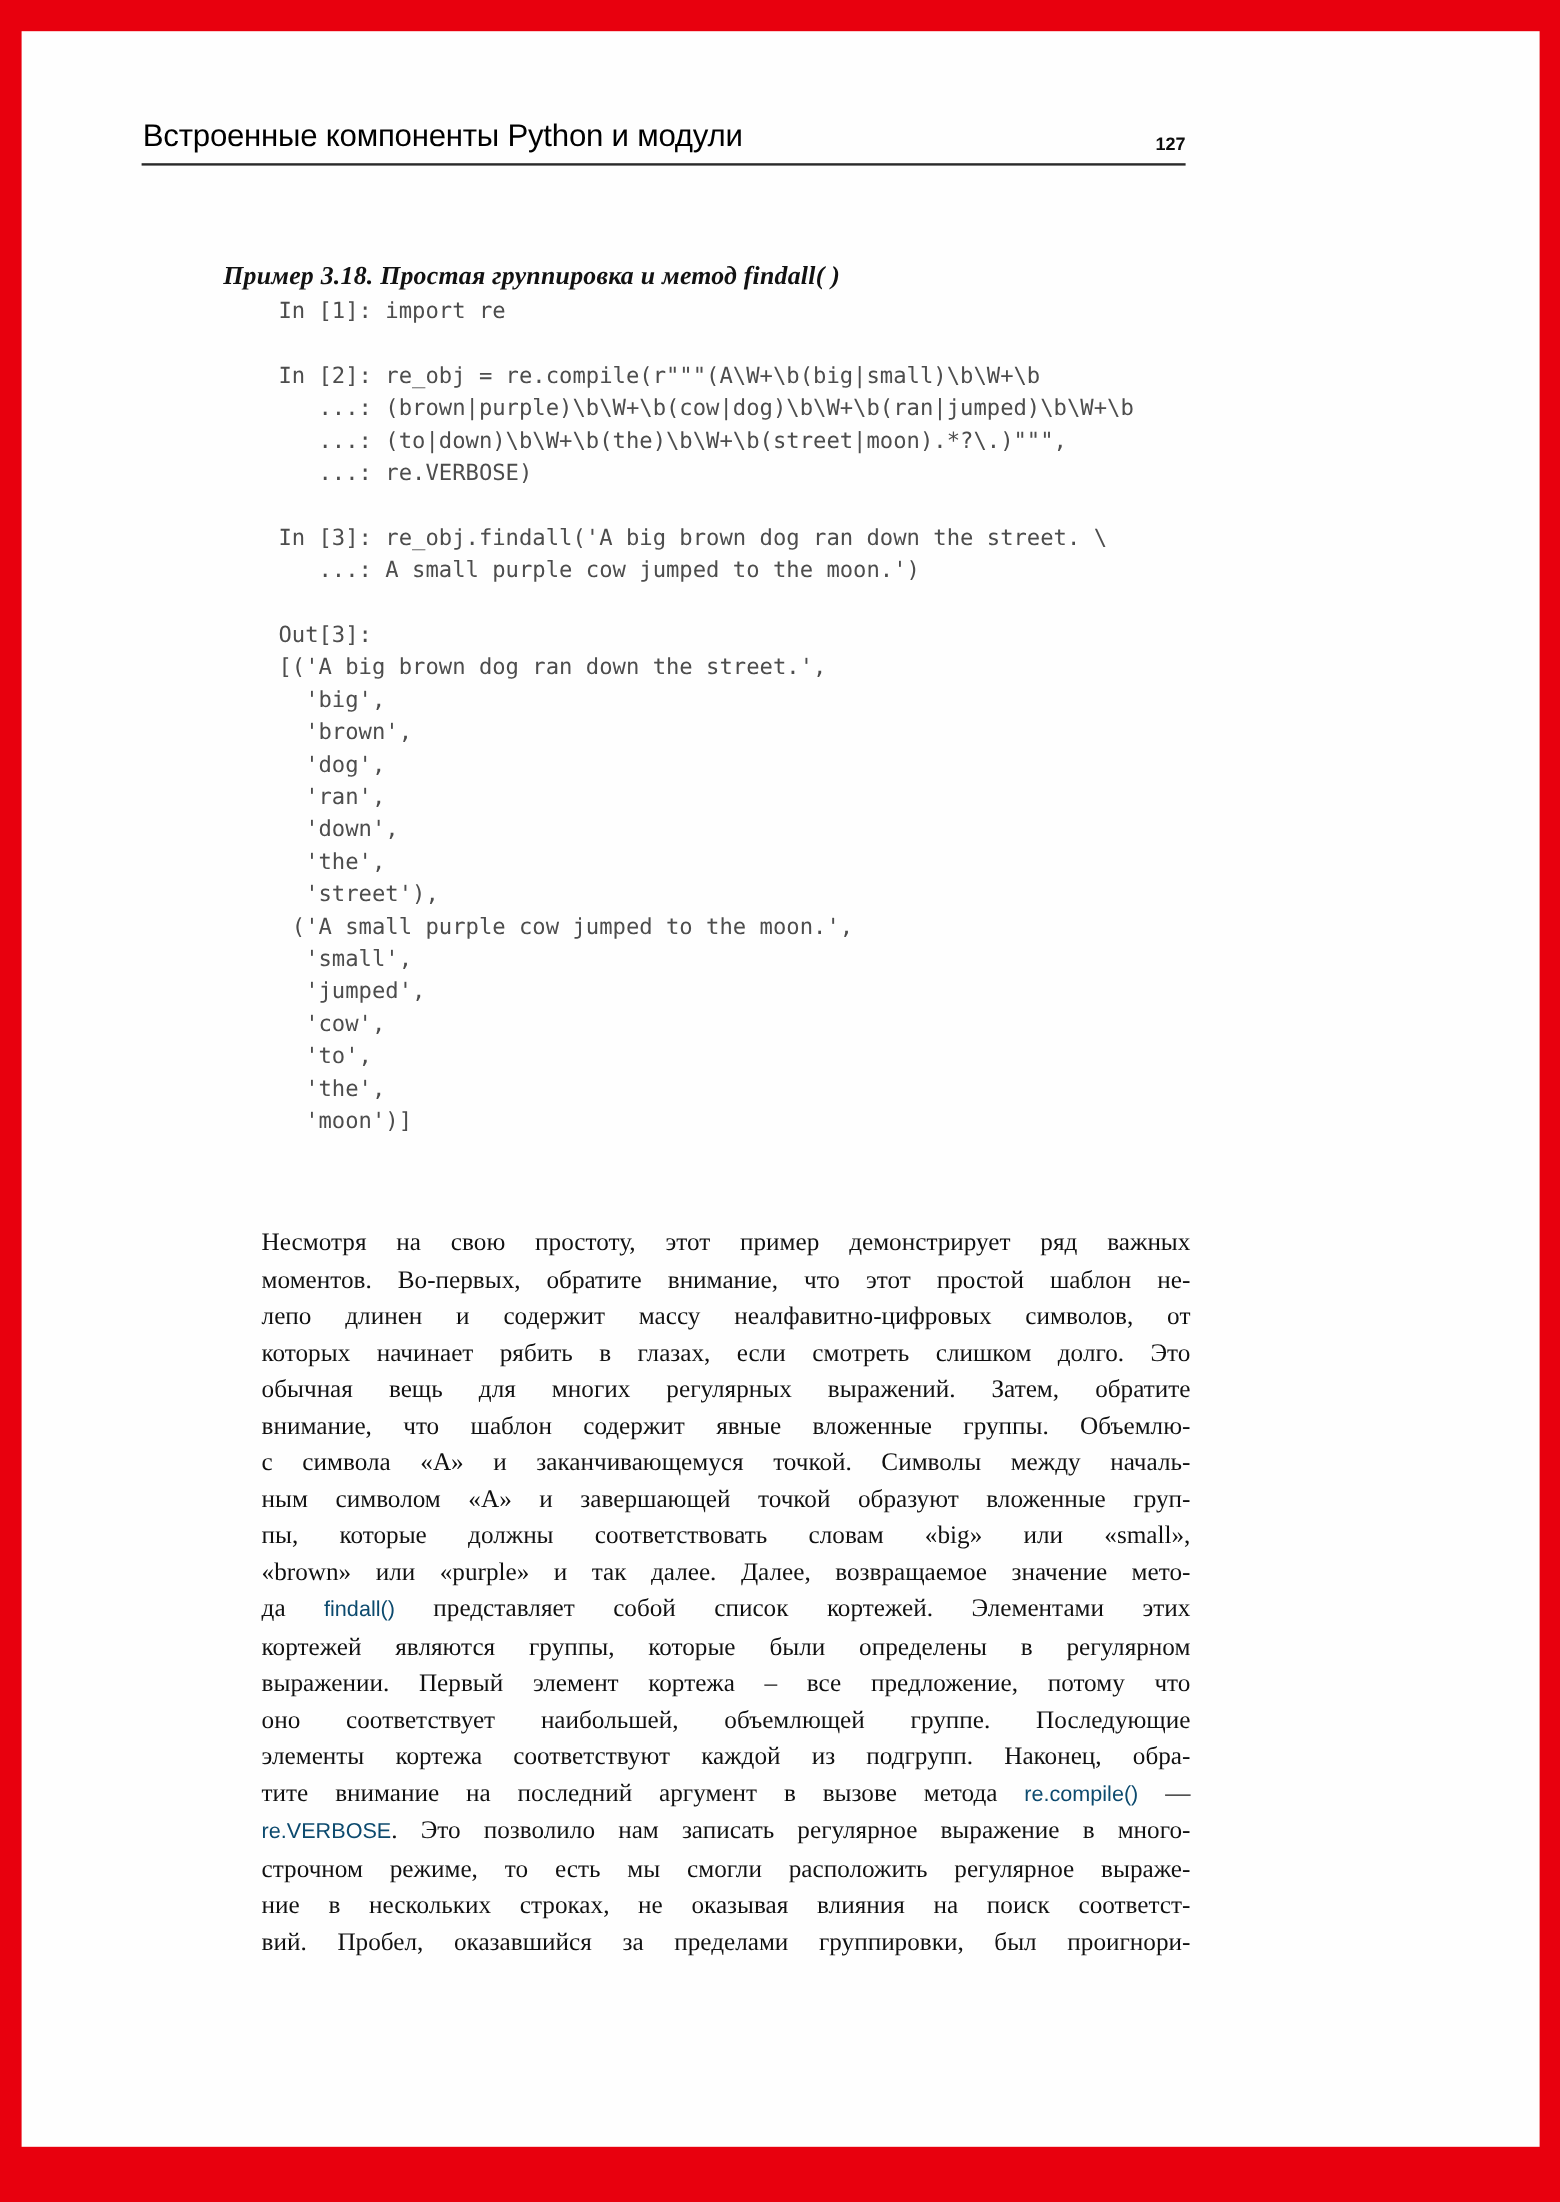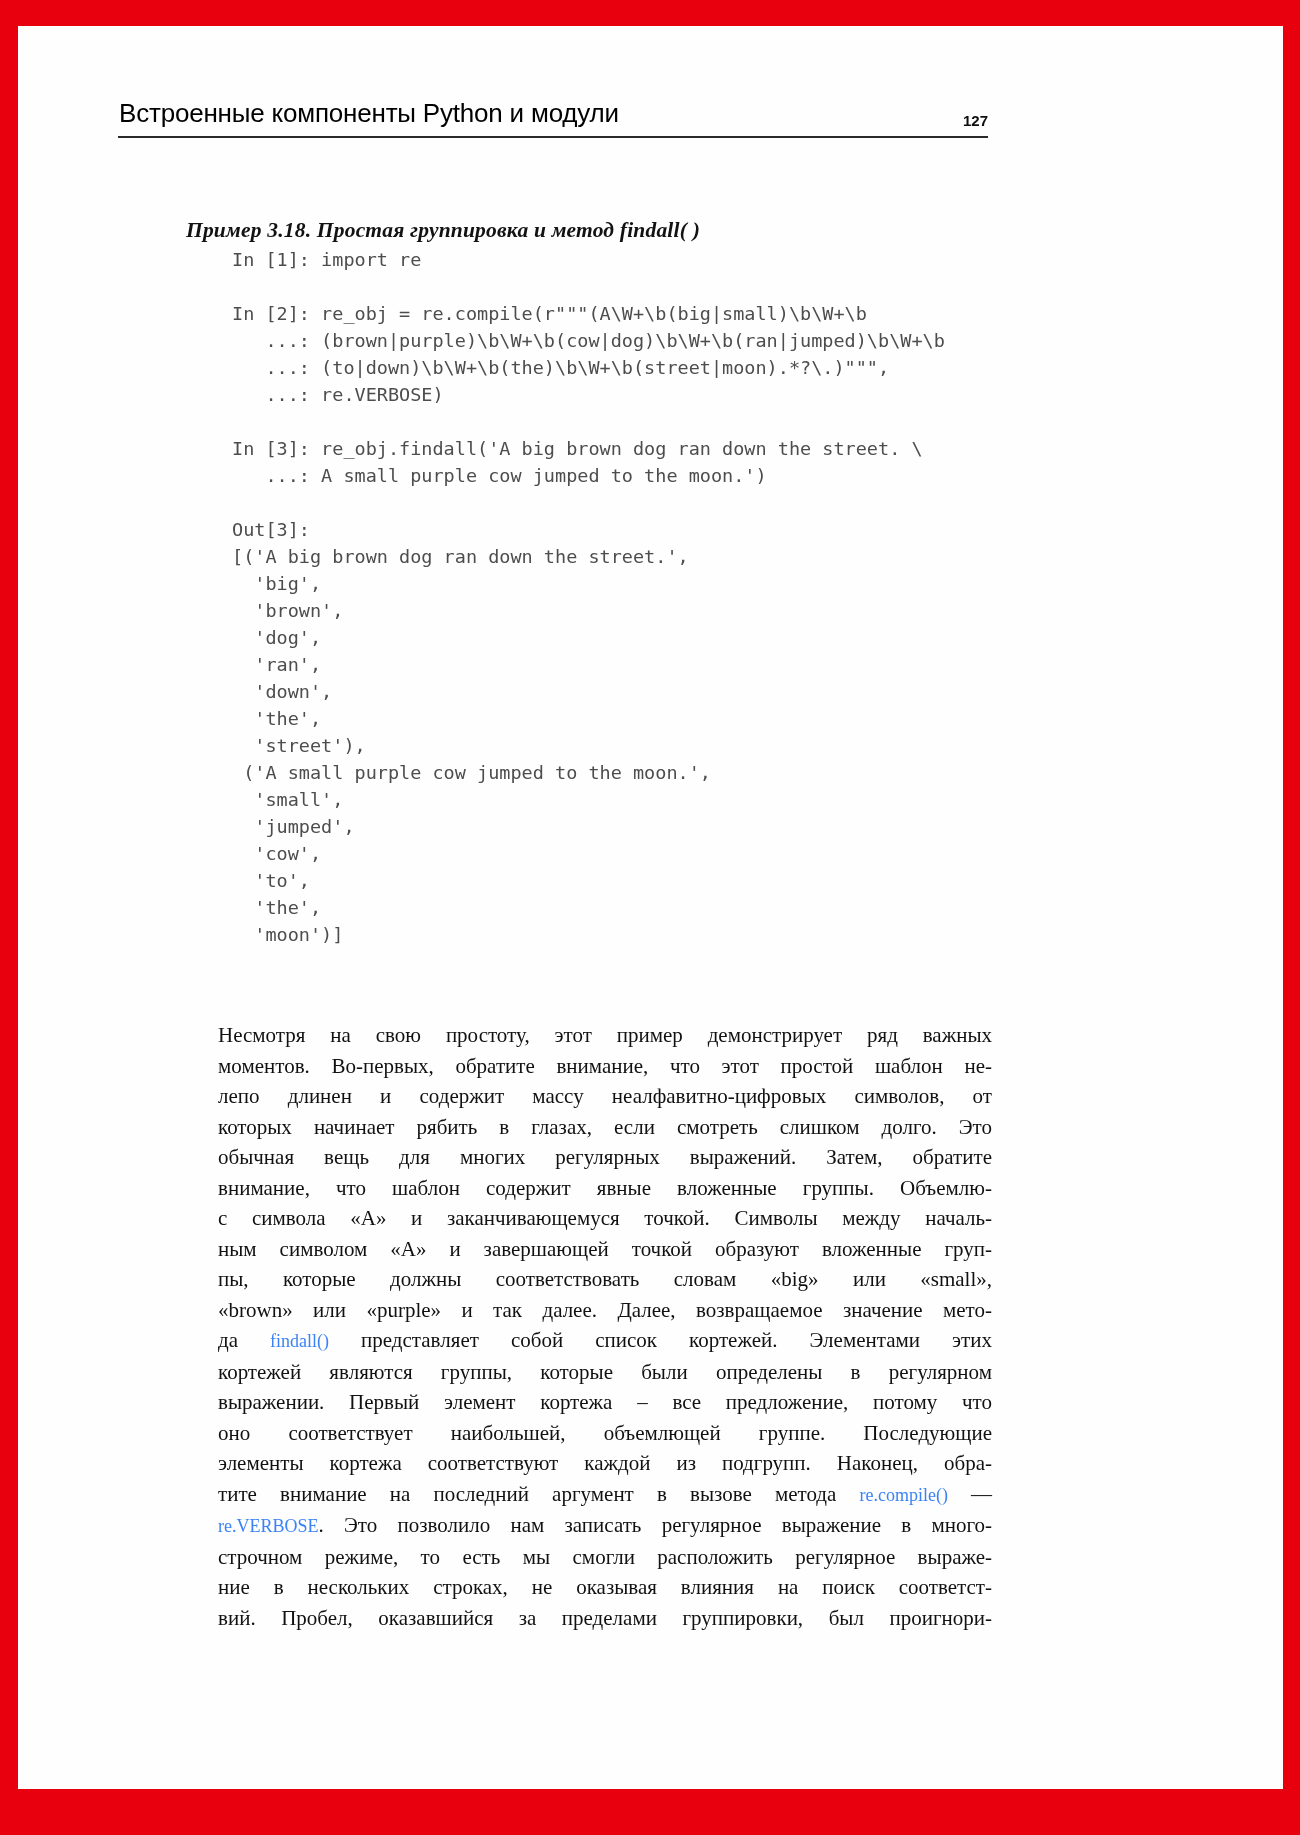--- a/index.html
+++ b/index.html
@@ -80,23 +80,23 @@
     line-height: 30.5px;
     color: #111111;
   }
   .body-line {
     text-align: justify;
     text-align-last: justify;
     white-space: normal;
     margin-left: 32px;
   }
   .body .mono {
-    font-family: Liberation Serif, serif;
+    font-family: Liberation Sans, sans-serif;
     font-size: 18px;
-    color: #3b82f6;
+    color: #0c4a6e;
   }
 </style>
 </head>
 <body>
 
 <div class="page">
 
   <div class="header">
     <span class="header-title">Встроенные компоненты Python и модули</span>
     <span class="page-number">127</span>

